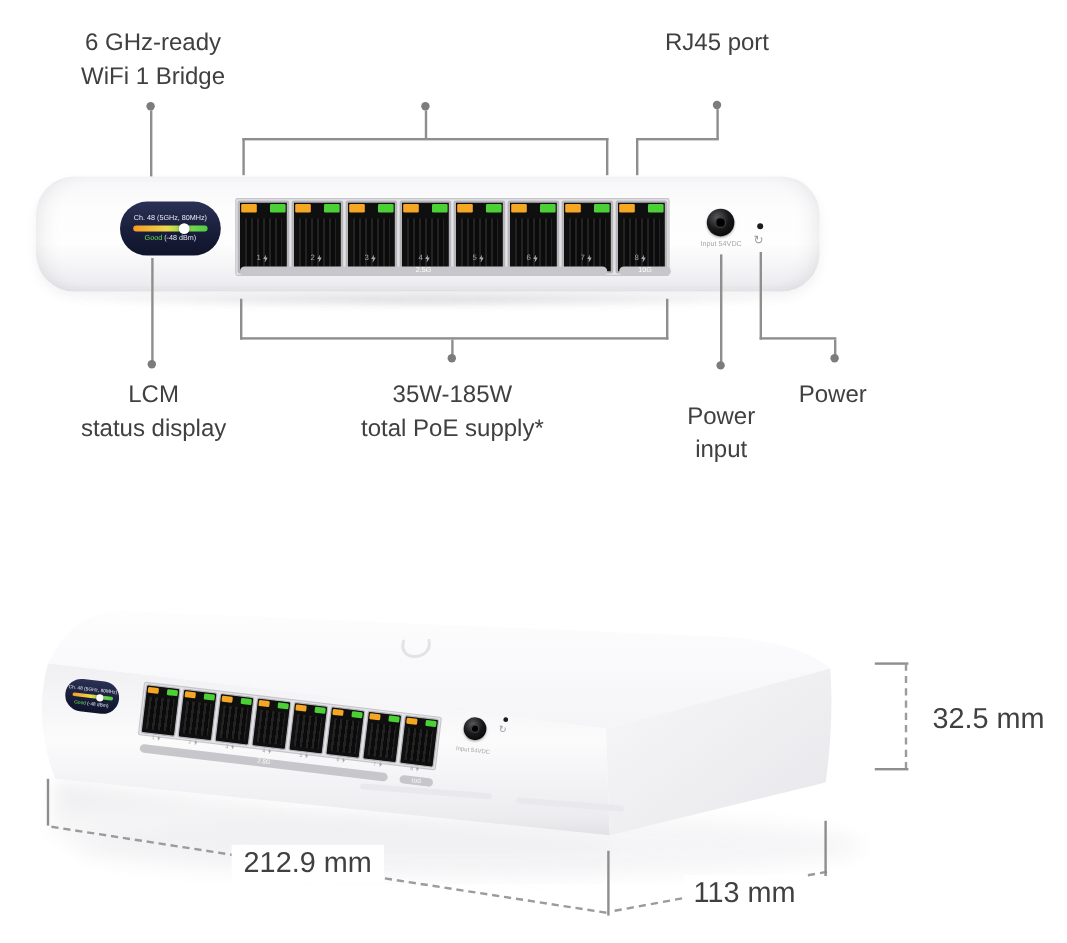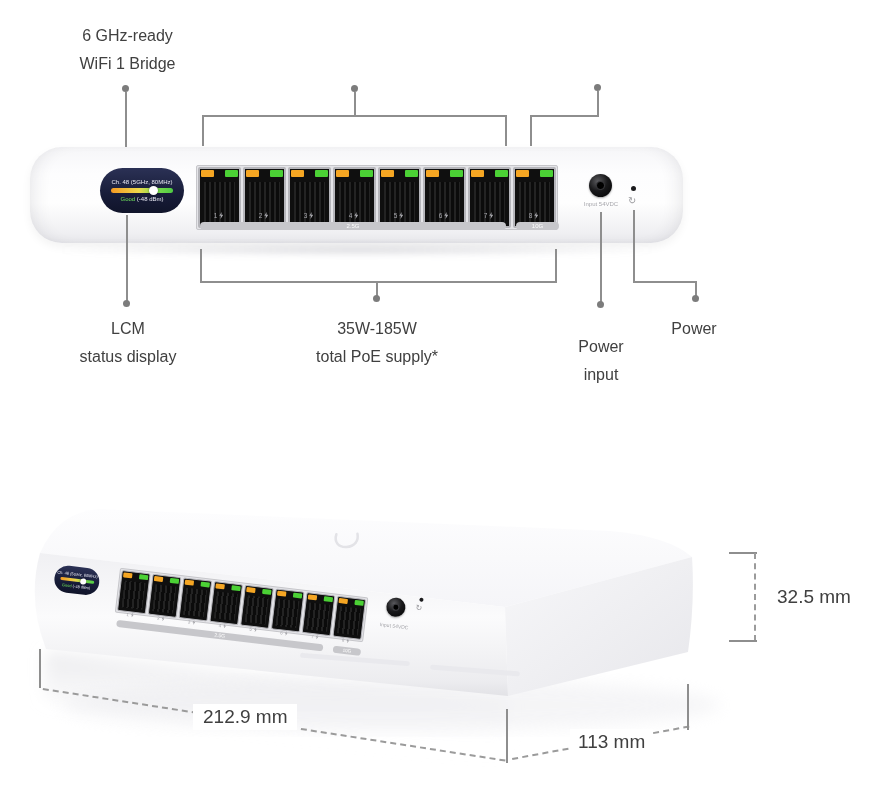--- a/index.html
+++ b/index.html
@@ -1,20 +1,20 @@
 <!DOCTYPE html>
 <html><head>
 <meta charset="utf-8">
 <style>
   html,body{margin:0;padding:0;background:#ffffff;}
   body{font-family:"Liberation Sans","DejaVu Sans",sans-serif;}
   #canvas{position:relative;width:889px;height:786px;background:#fff;overflow:hidden;}
 
   
-  .callout{position:absolute;text-align:center;color:#404040;font-size:16px;line-height:28px;}
+  .callout{position:absolute;text-align:center;color:#404040;font-size:20px;line-height:28px;}
   #co-wifi{left:35px;top:22px;width:185px;}
   #co-p25{left:243px;top:22px;width:225px;}
   #co-p10{left:505px;top:22px;width:185px;}
   #co-lcm{left:28px;top:315px;width:200px;}
   #co-poe{left:252px;top:315px;width:250px;}
   #co-pow{left:551px;top:315px;width:100px;margin-top:18px;}
   #co-rst{left:641px;top:315px;width:106px;}
 
   
   .vline,.hline{position:absolute;background:#8e8e8e;}
@@ -105,21 +105,21 @@
   #plabels-3d .plabel{width:29px;font-size:4.5px;}
   #plabels-3d .bolt{width:3px;height:5px;}
   #bar25-3d{left:70px;top:64px;width:208px;height:7px;font-size:5px;line-height:7px;}
   #bar10-3d{left:288px;top:64px;width:28px;height:7px;font-size:4.5px;line-height:7px;}
   #pj-3d{left:336px;top:9px;width:19px;height:19px;}
   #pjl-3d{left:316px;top:34px;width:60px;font-size:5px;}
   #rd-3d{left:368px;top:6px;width:4px;height:4px;}
   #ri-3d{left:365px;top:13px;font-size:8px;line-height:8px;}
 
   
-  .dim-label{position:absolute;color:#404040;font-size:19px;white-space:nowrap;}
+  .dim-label{position:absolute;color:#404040;font-size:24px;white-space:nowrap;}
   .tick-h{position:absolute;height:2px;background:#8e8e8e;}
   .tick-v{position:absolute;width:2px;background:#8e8e8e;}
   .dash-v{position:absolute;width:0;border-left:2px dashed #9b9b9b;}
   .dash-l{position:absolute;height:0;border-top:2px dashed #9b9b9b;transform-origin:0 0;}
   #t32-top{left:729px;top:552px;width:28px;}
   #t32-dash{left:754px;top:553px;height:88px;}
   #t32-bot{left:729px;top:640px;width:28px;}
   #lbl-32{left:777px;top:586px;}
   #t212-l{left:39px;top:649px;height:39px;}
   #d212{left:43px;top:688px;width:468px;transform:rotate(8.8deg);}
@@ -314,20 +314,21 @@
   <div class="jack-power" id="pj-front"></div>
   <div class="pj-label" id="pjl-front">Input 54VDC</div>
   <div class="rst-dot" id="rd-front"></div>
   <div class="rst-icon" id="ri-front">↻</div>
 
   <div class="callout" id="co-wifi">
     <div>6 GHz-ready</div>
     <div>WiFi 1 Bridge</div>
   </div>
   <div class="callout" id="co-p10">
+    <div>RJ45 port</div>
   </div>
   <div class="callout" id="co-lcm">
     <div>LCM</div>
     <div>status display</div>
   </div>
   <div class="callout" id="co-poe">
     <div>35W-185W</div>
     <div>total PoE supply*</div>
   </div>
   <div class="callout" id="co-pow">

